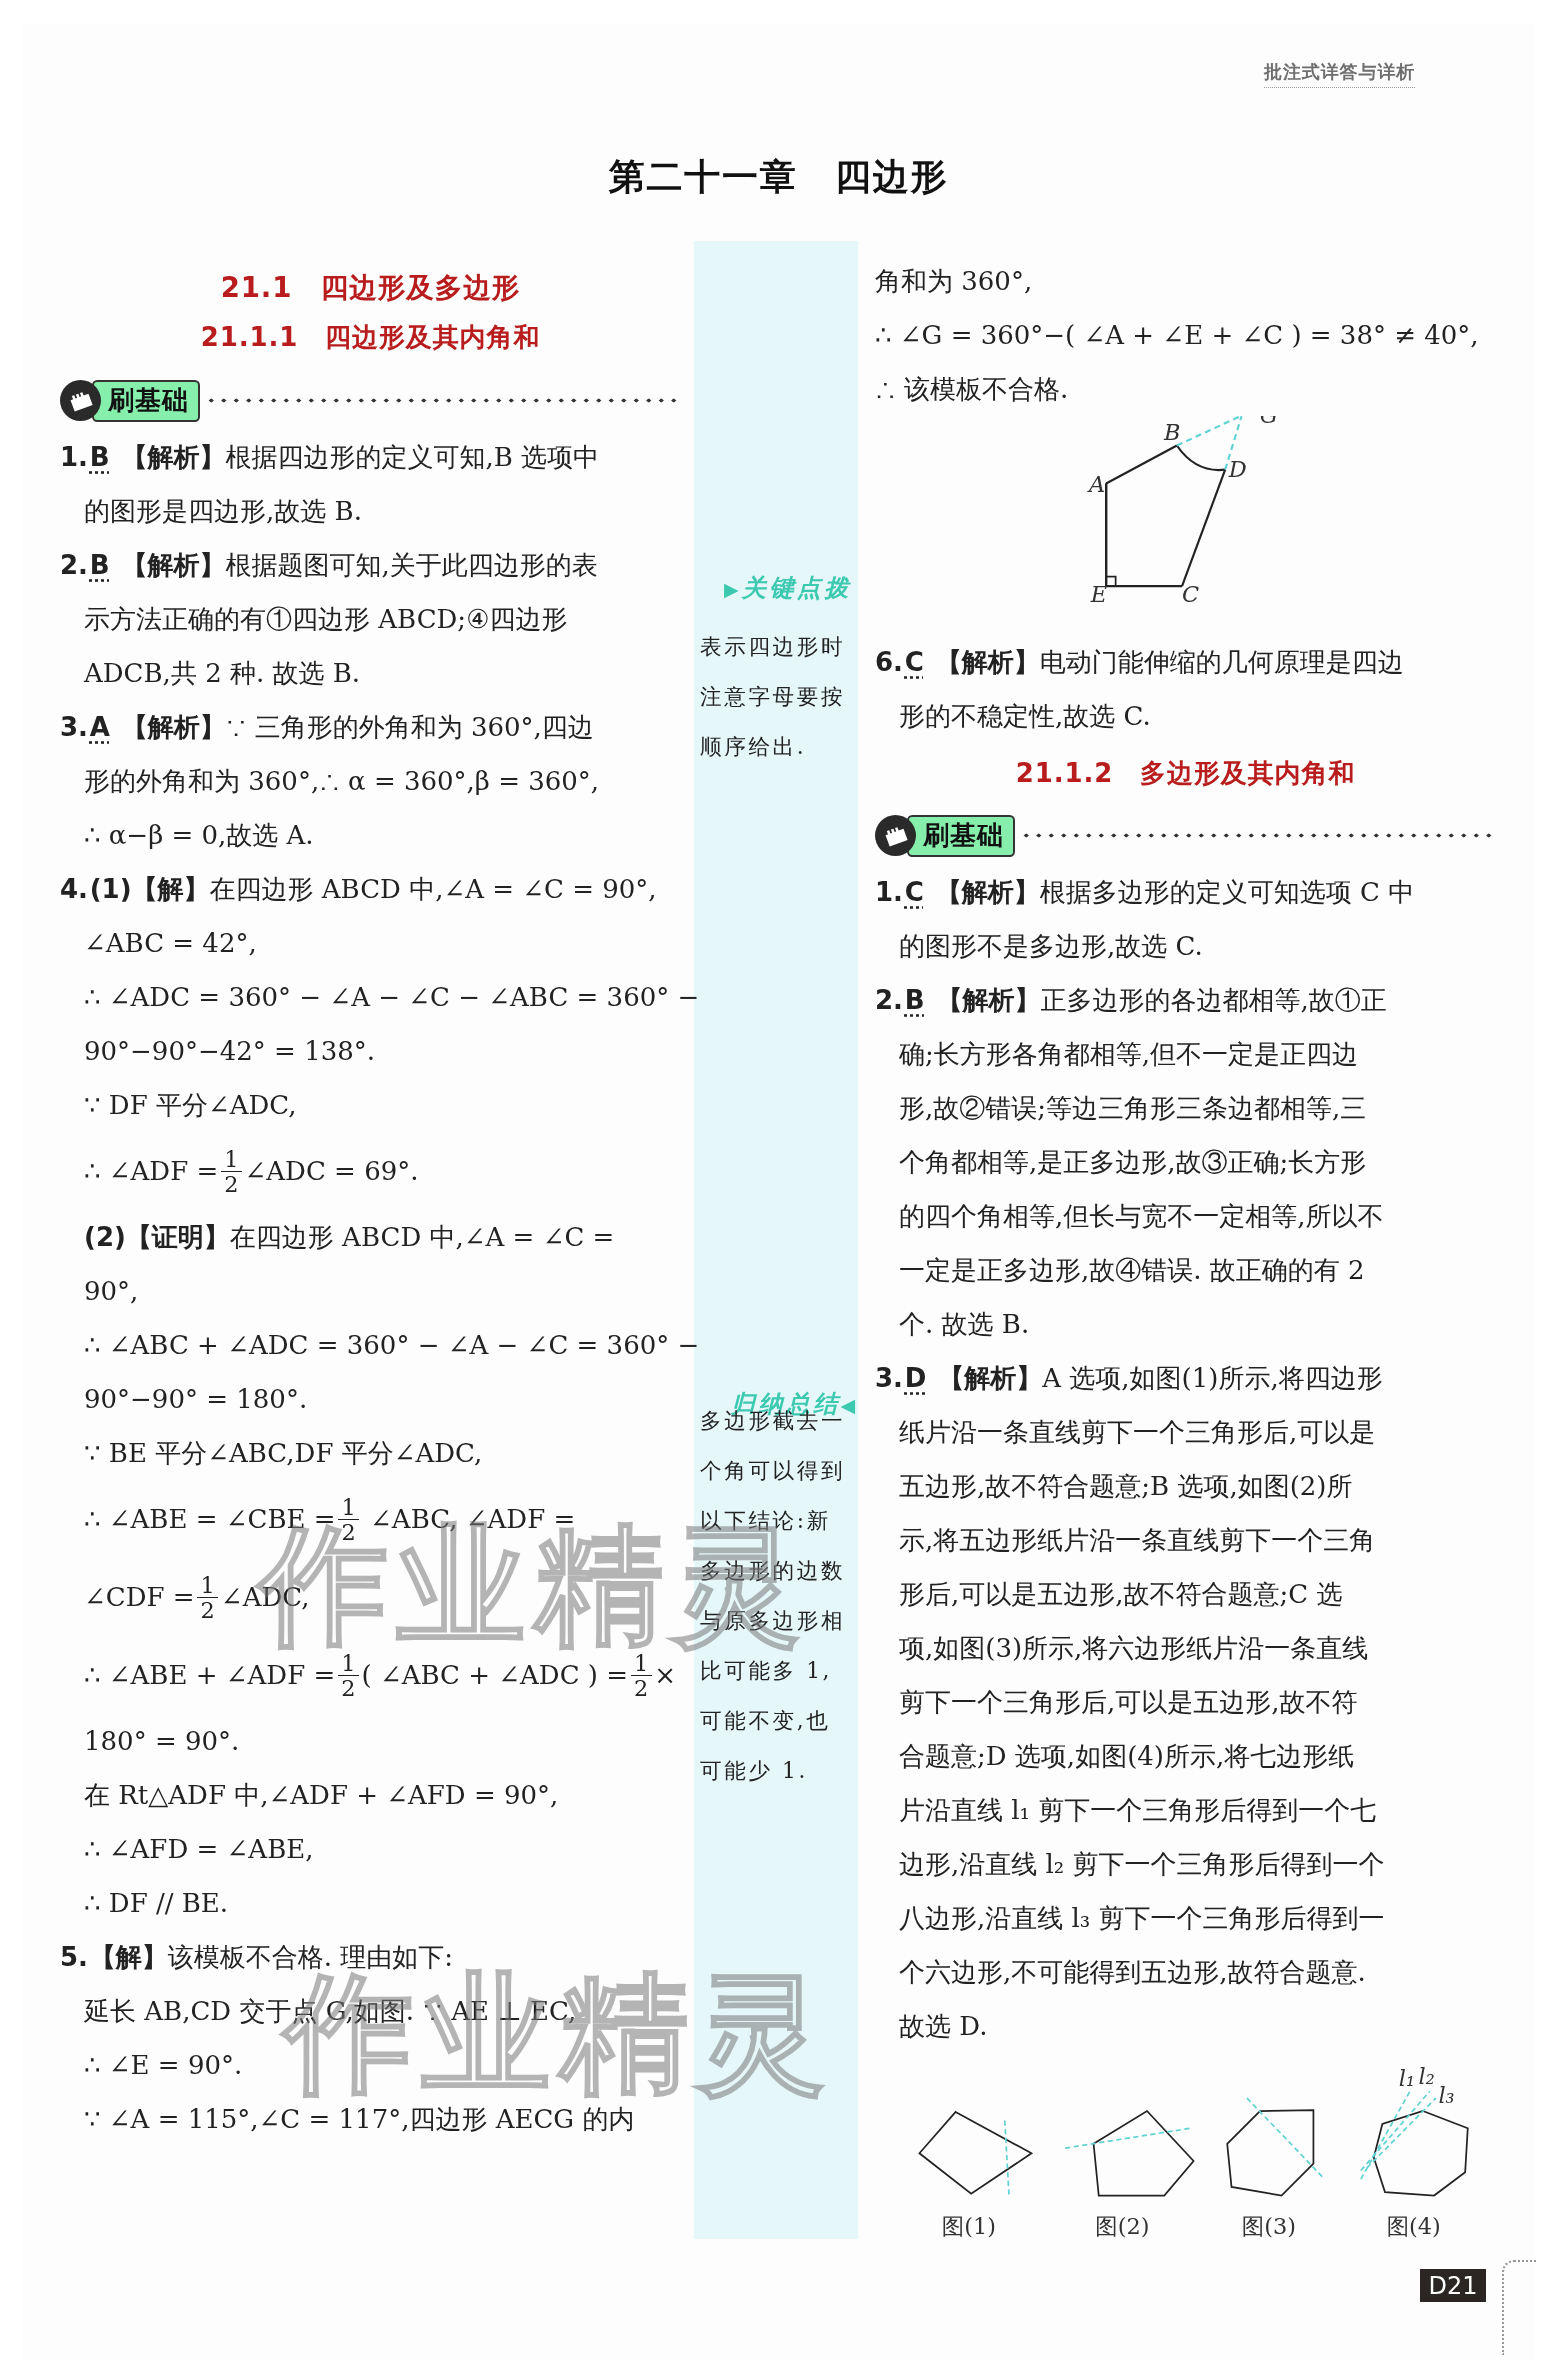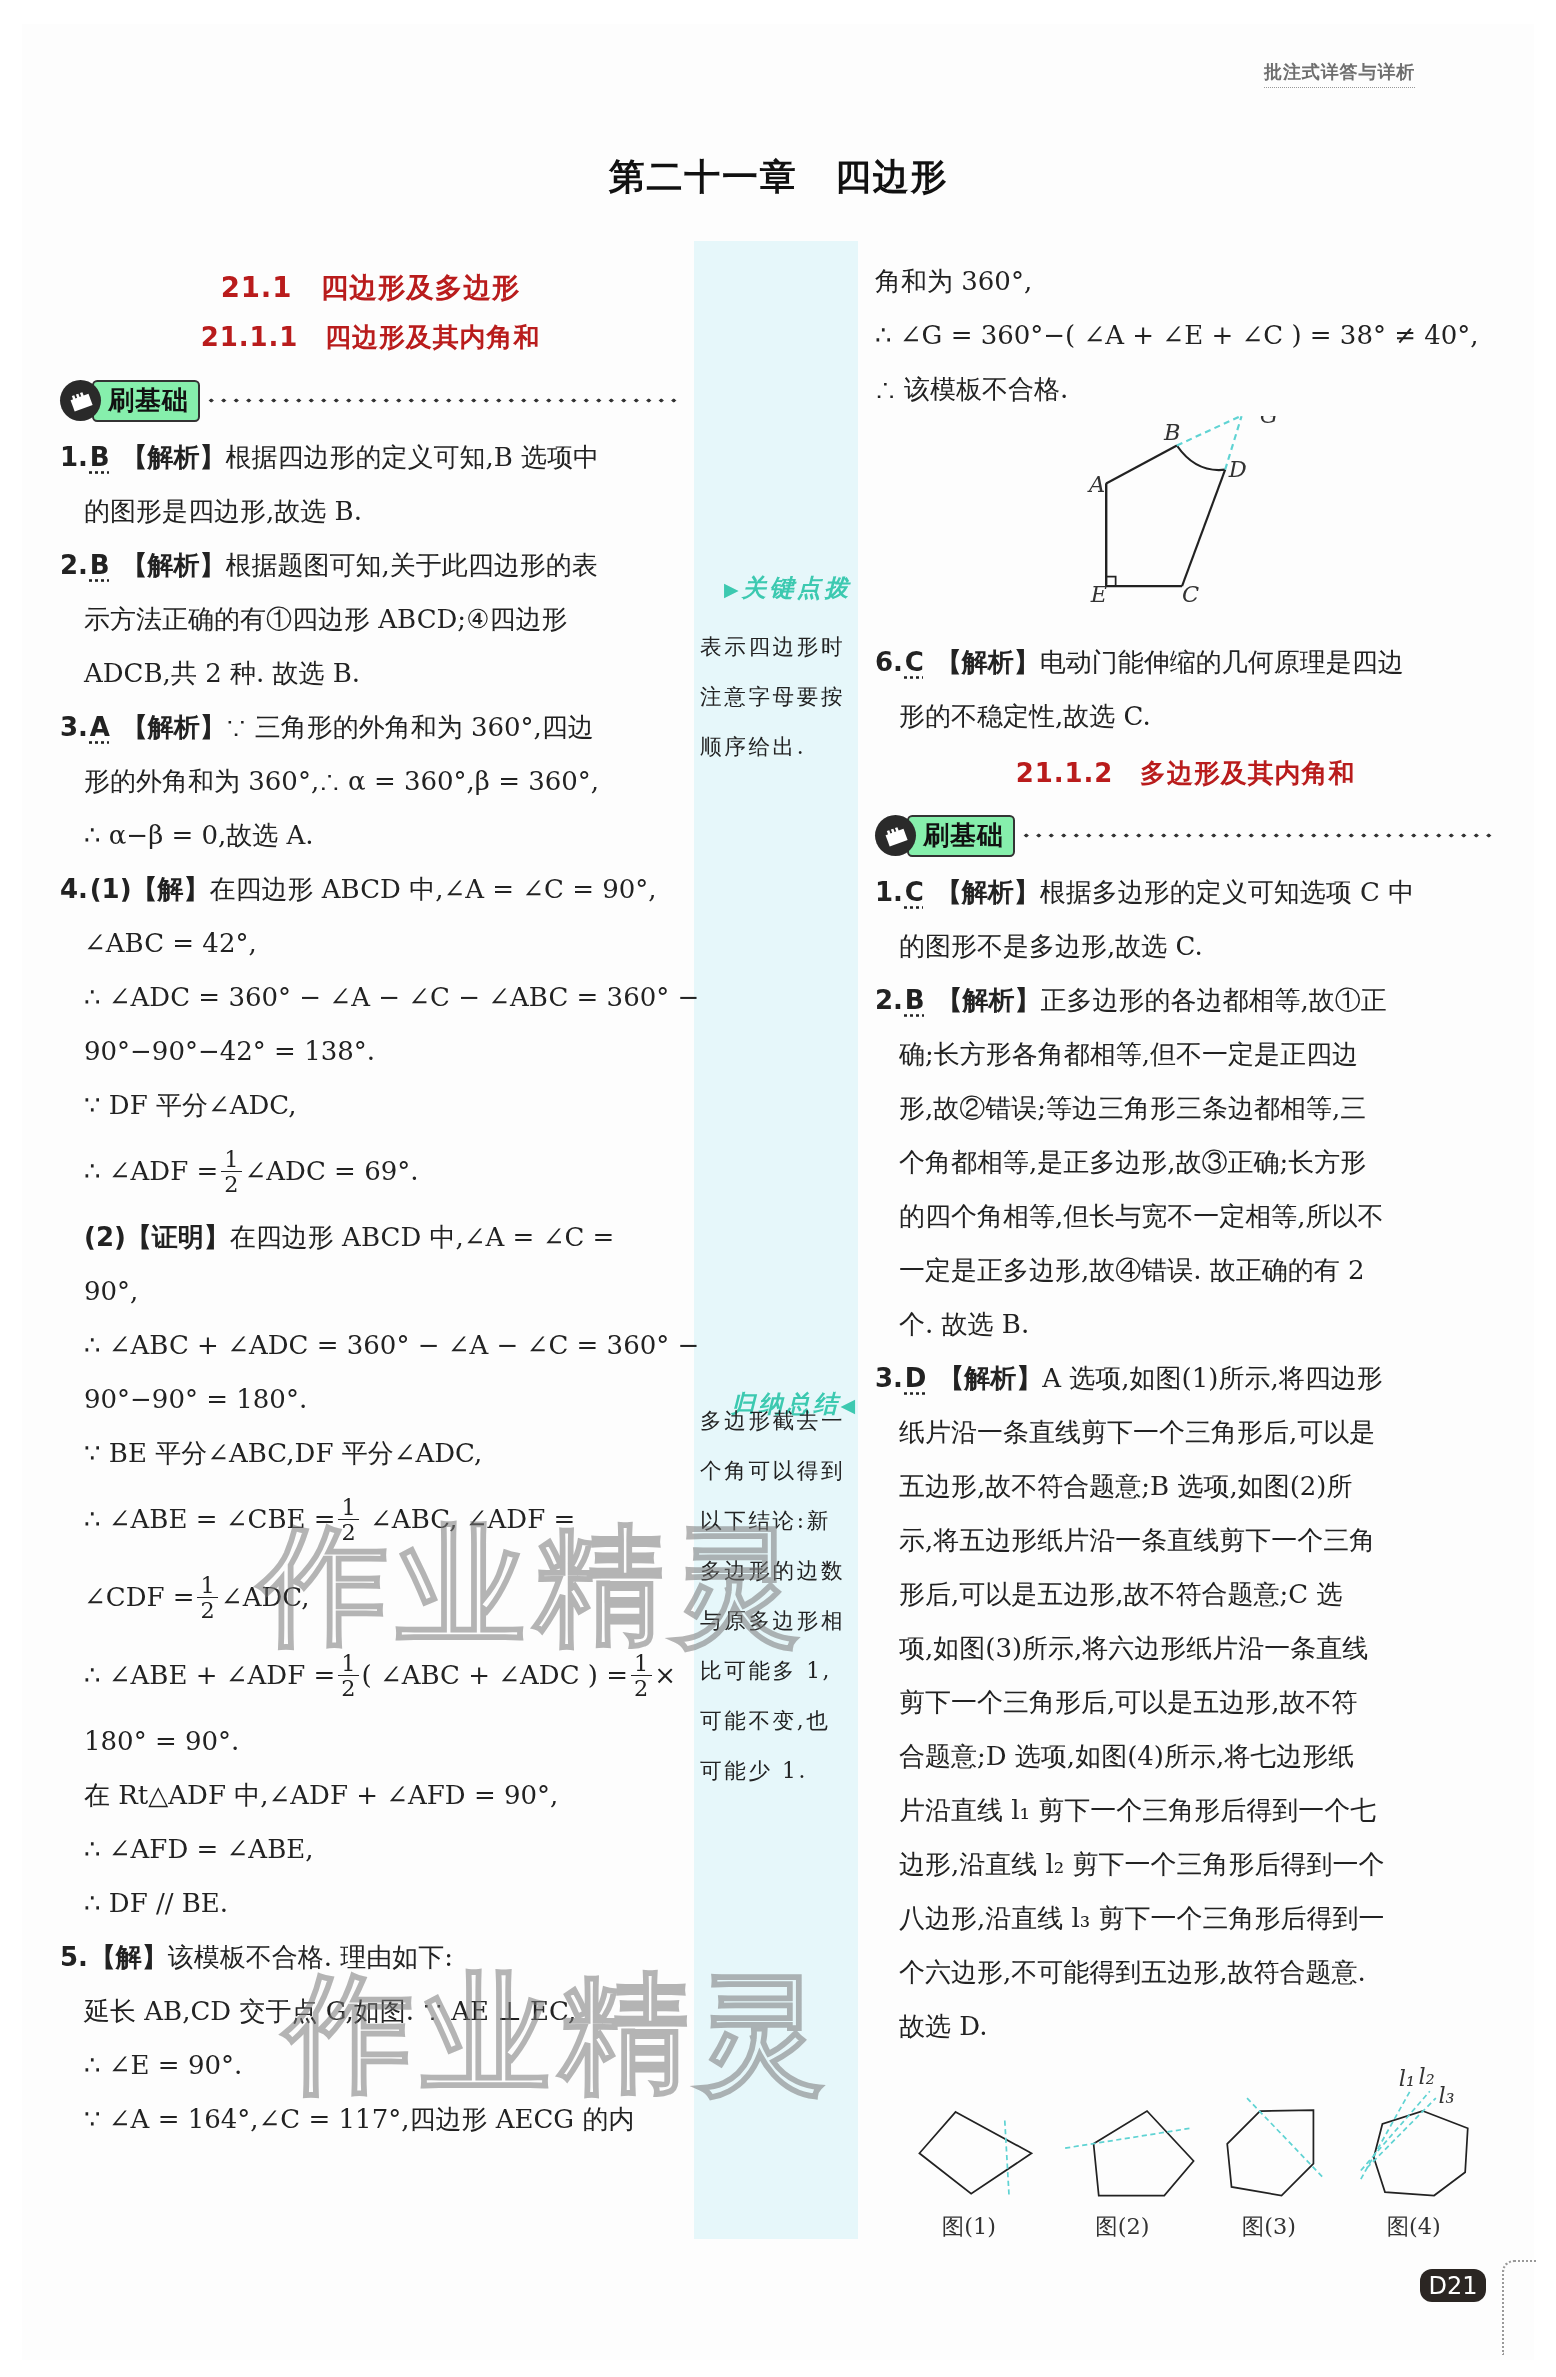--- a/index.html
+++ b/index.html
@@ -78,21 +78,21 @@
     position: absolute; font-family: "DejaVu Serif", "Liberation Serif", serif; font-style: italic;
     font-weight: bold; font-size: 24px; color: #3cc9b0; letter-spacing: 3.4px;
   }
   .note-body {
     position: absolute; left: 700px; width: 155px; font-size: 21.6px; line-height: 50px;
     color: #222; letter-spacing: 2.6px;
   }
   .tri { color: #3cc9b0; font-size: 19px; }
   .page-num {
     position: absolute; left: 1420px; top: 2269px; padding: 2.6px 8.6px;
-    background: #2b2623; color: #fff; border-radius: 12px;
+    background: #2b2623; color: #fff; border-radius: 0;
     font-family: "DejaVu Sans", "Liberation Sans", sans-serif; font-size: 24px;
   }
   .corner-dots {
     position: absolute; left: 1502px; top: 2260px; width: 34px; height: 95px;
     border-left: 2.6px dotted #999; border-top: 2.6px dotted #999; border-top-left-radius: 12px;
   }
   .watermark {
     position: absolute; font-family: "DejaVu Sans", "Liberation Sans", sans-serif;
     font-size: 129px; font-weight: bold; color: transparent;
     -webkit-text-stroke: 1.7px rgba(120,120,120,0.55); letter-spacing: 8.6px; pointer-events: none;
@@ -203,21 +203,21 @@
   <div class="line" style="padding-left:24px">∴ ∠AFD = ∠ABE,</div>
   <div class="line" style="padding-left:24px">∴ DF // BE.</div>
 
   <div class="line ans">
     <span class="qnum">5.</span>
     <span class="tag">【解】</span>
     <span>该模板不合格. 理由如下:</span>
   </div>
   <div class="line" style="padding-left:24px">延长 AB,CD 交于点 G,如图. ∵ AE ⊥ EC,</div>
   <div class="line" style="padding-left:24px">∴ ∠E = 90°.</div>
-  <div class="line" style="padding-left:24px">∵ ∠A = 164°,∠C = 117°,四边形 AECG 的内</div>
+  <div class="line" style="padding-left:24px">∵ ∠A = 115°,∠C = 117°,四边形 AECG 的内</div>
 </div>
 
 <div class="note-title" style="left:724px; top:572px;">
   <span class="tri">▶</span><span>关键点拨</span>
 </div>
 <div class="note-body" style="top:622px;">
   <div>表示四边形时</div>
   <div>注意字母要按</div>
   <div>顺序给出.</div>
 </div>

